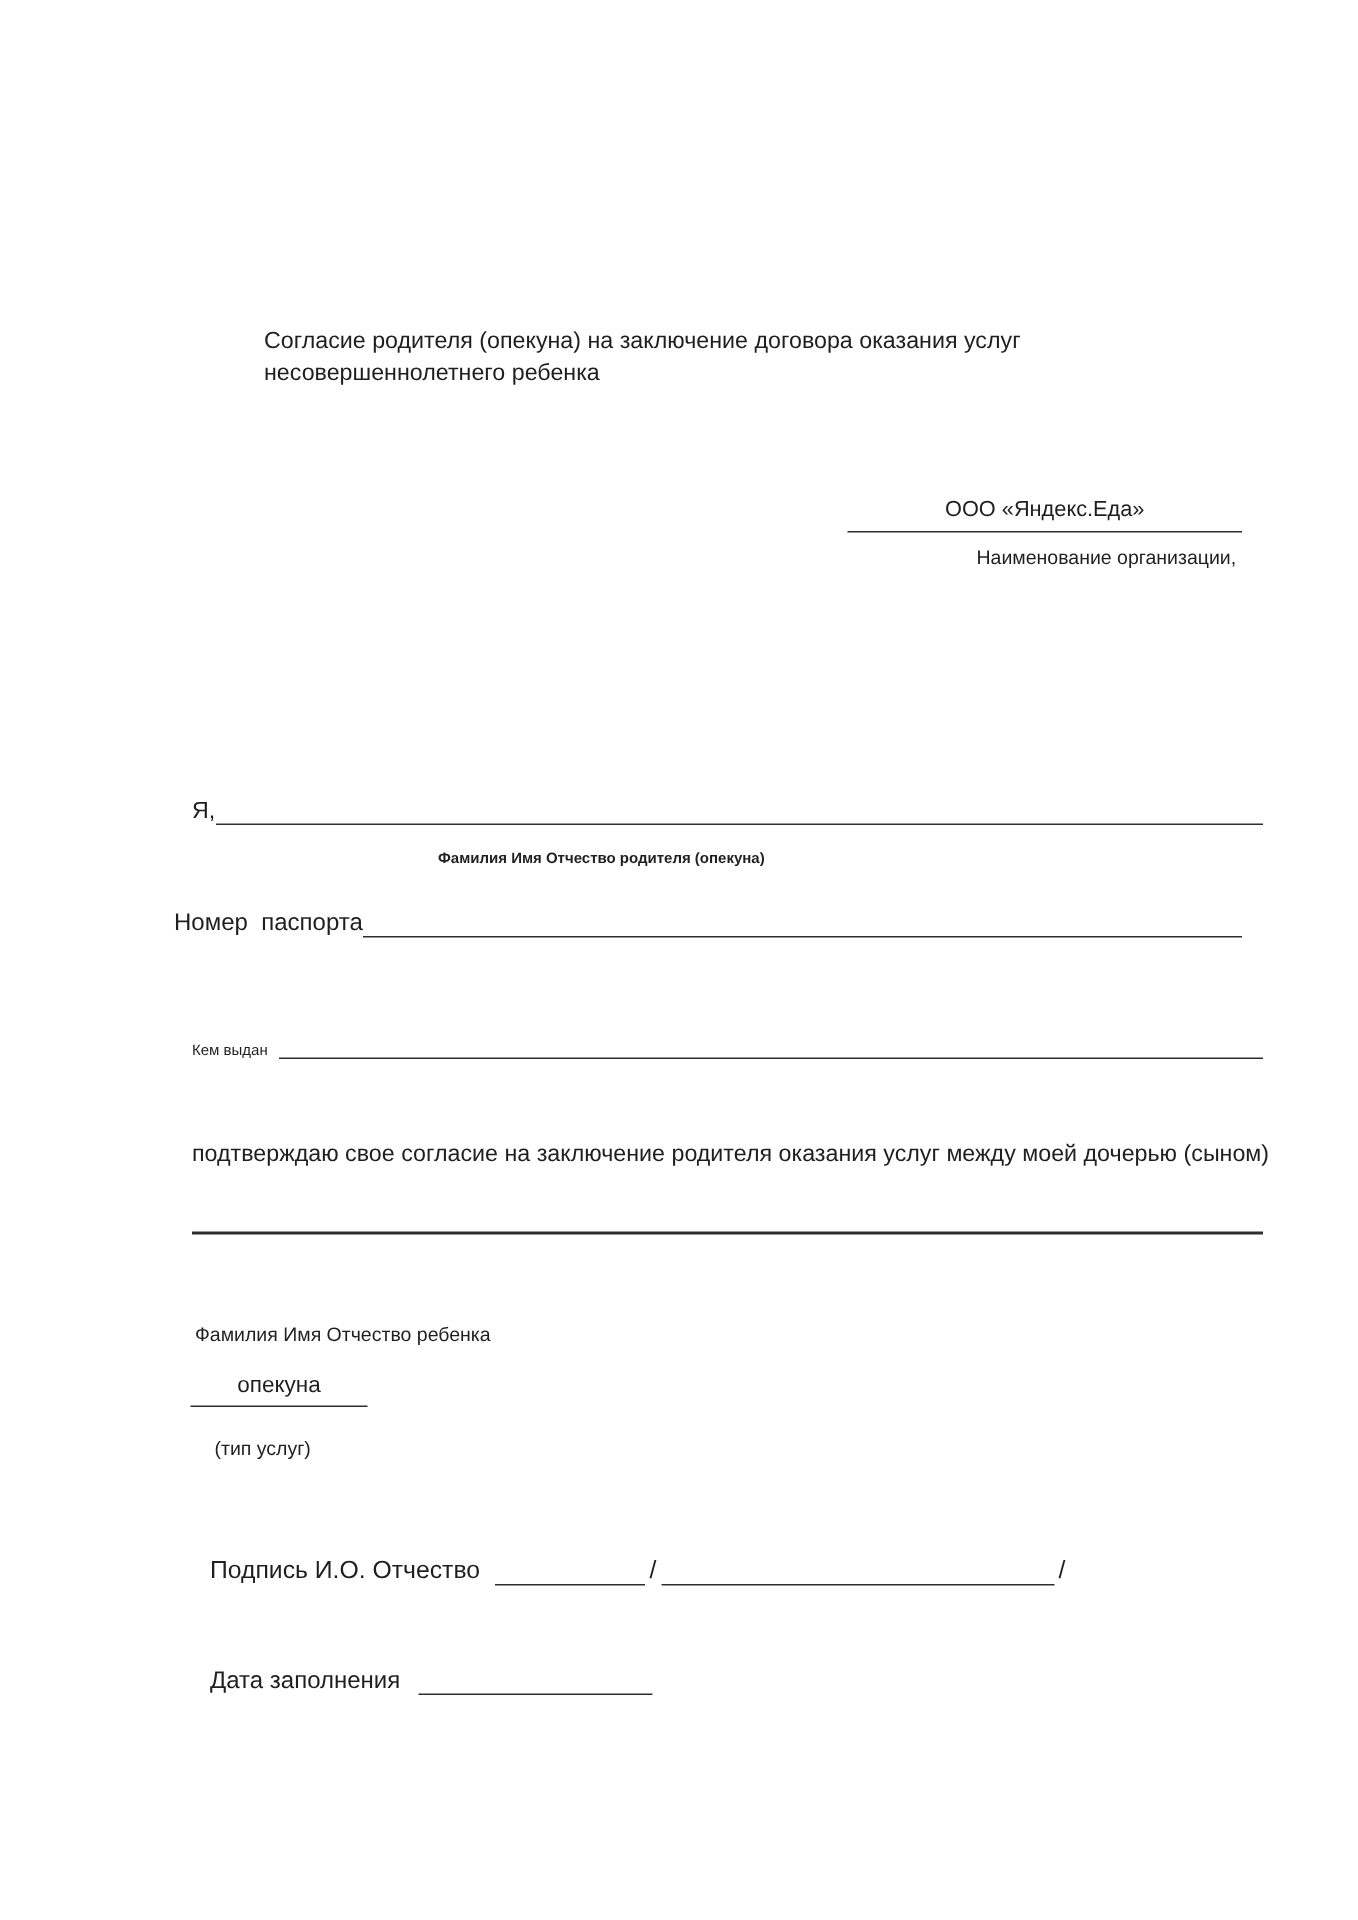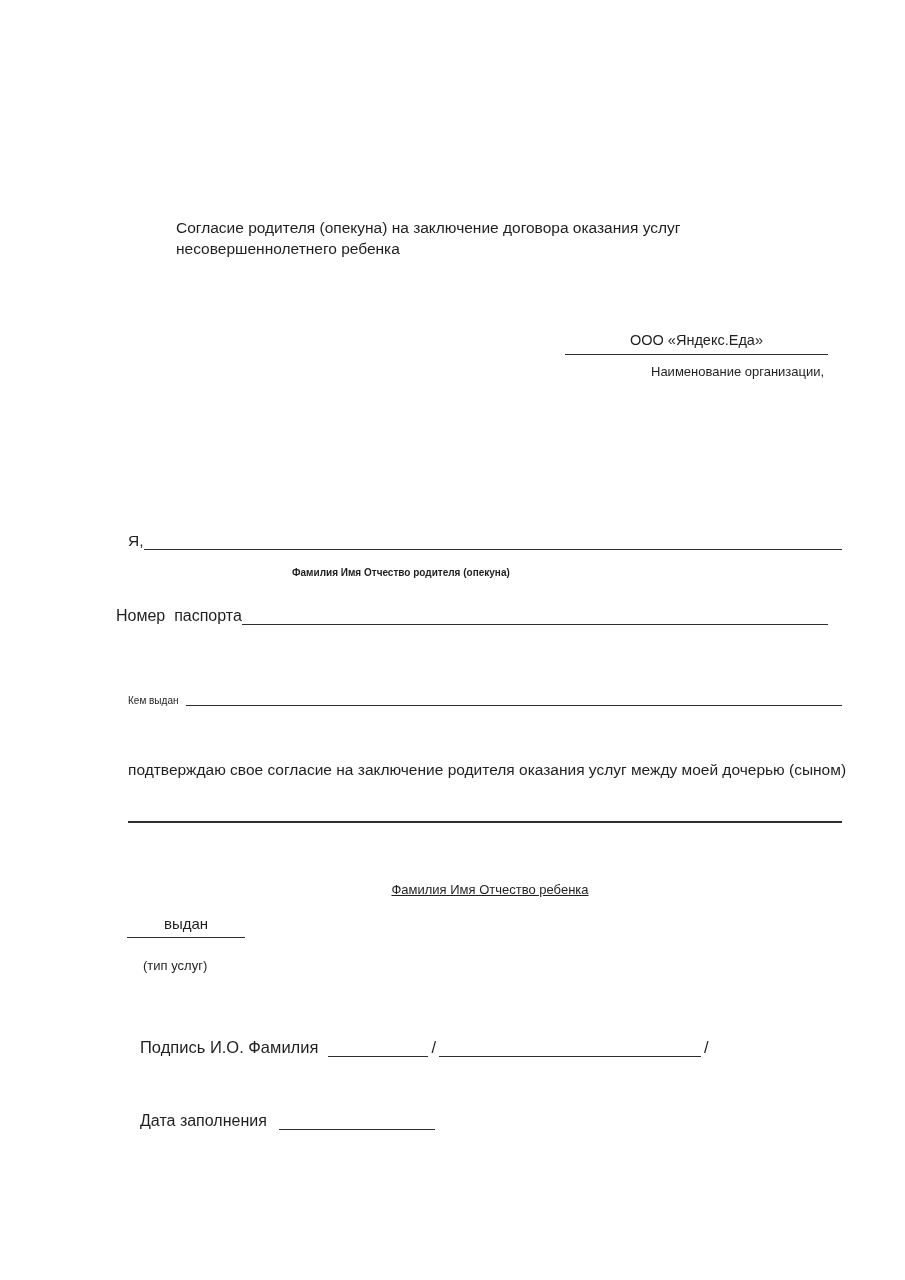--- a/index.html
+++ b/index.html
@@ -63,21 +63,21 @@
   .statement {
     left: 128px; top: 757px; width: 722px;
     font-size: 15.5px; line-height: 26px;
   }
   .long-blank {
     left: 128px; top: 801px; width: 714px; height: 20px;
     border-bottom: 2px solid #2e2e2e;
   }
   .caption-child {
     left: 130px; top: 882px; width: 720px;
-    text-align: center; font-size: 13px; text-decoration: underline;
+    font-size: 13px;
   }
 
   
   .service-line {
     left: 127px; top: 915px; width: 118px; height: 22px;
     border-bottom: 1.6px solid #2e2e2e;
     text-align: center; font-size: 15px;
   }
   .caption-service {
     left: 143px; top: 958px; font-size: 13px;
@@ -133,26 +133,26 @@
   </div>
 
 
   <div class="abs statement pre">подтверждаю свое согласие на заключение родителя оказания услуг между моей дочерью (сыном)</div>
 
   <div class="abs long-blank"></div>
 
   <div class="abs caption-child">Фамилия Имя Отчество ребенка</div>
 
   <div class="abs service-line">
-    <span>выдан</span>
+    <span>опекуна</span>
   </div>
   <div class="abs caption-service">(тип услуг)</div>
 
   <div class="abs sig-row">
-    <span class="sig-label">Подпись И.О. Фамилия</span>
+    <span class="sig-label">Подпись И.О. Отчество</span>
     <span class="sig-blank1"></span>
     <span class="slash">/</span>
     <span class="sig-blank2"></span>
     <span class="slash">/</span>
   </div>
 
   <div class="abs date-row">
     <span class="date-label">Дата заполнения</span>
     <span class="date-blank"></span>
   </div>

